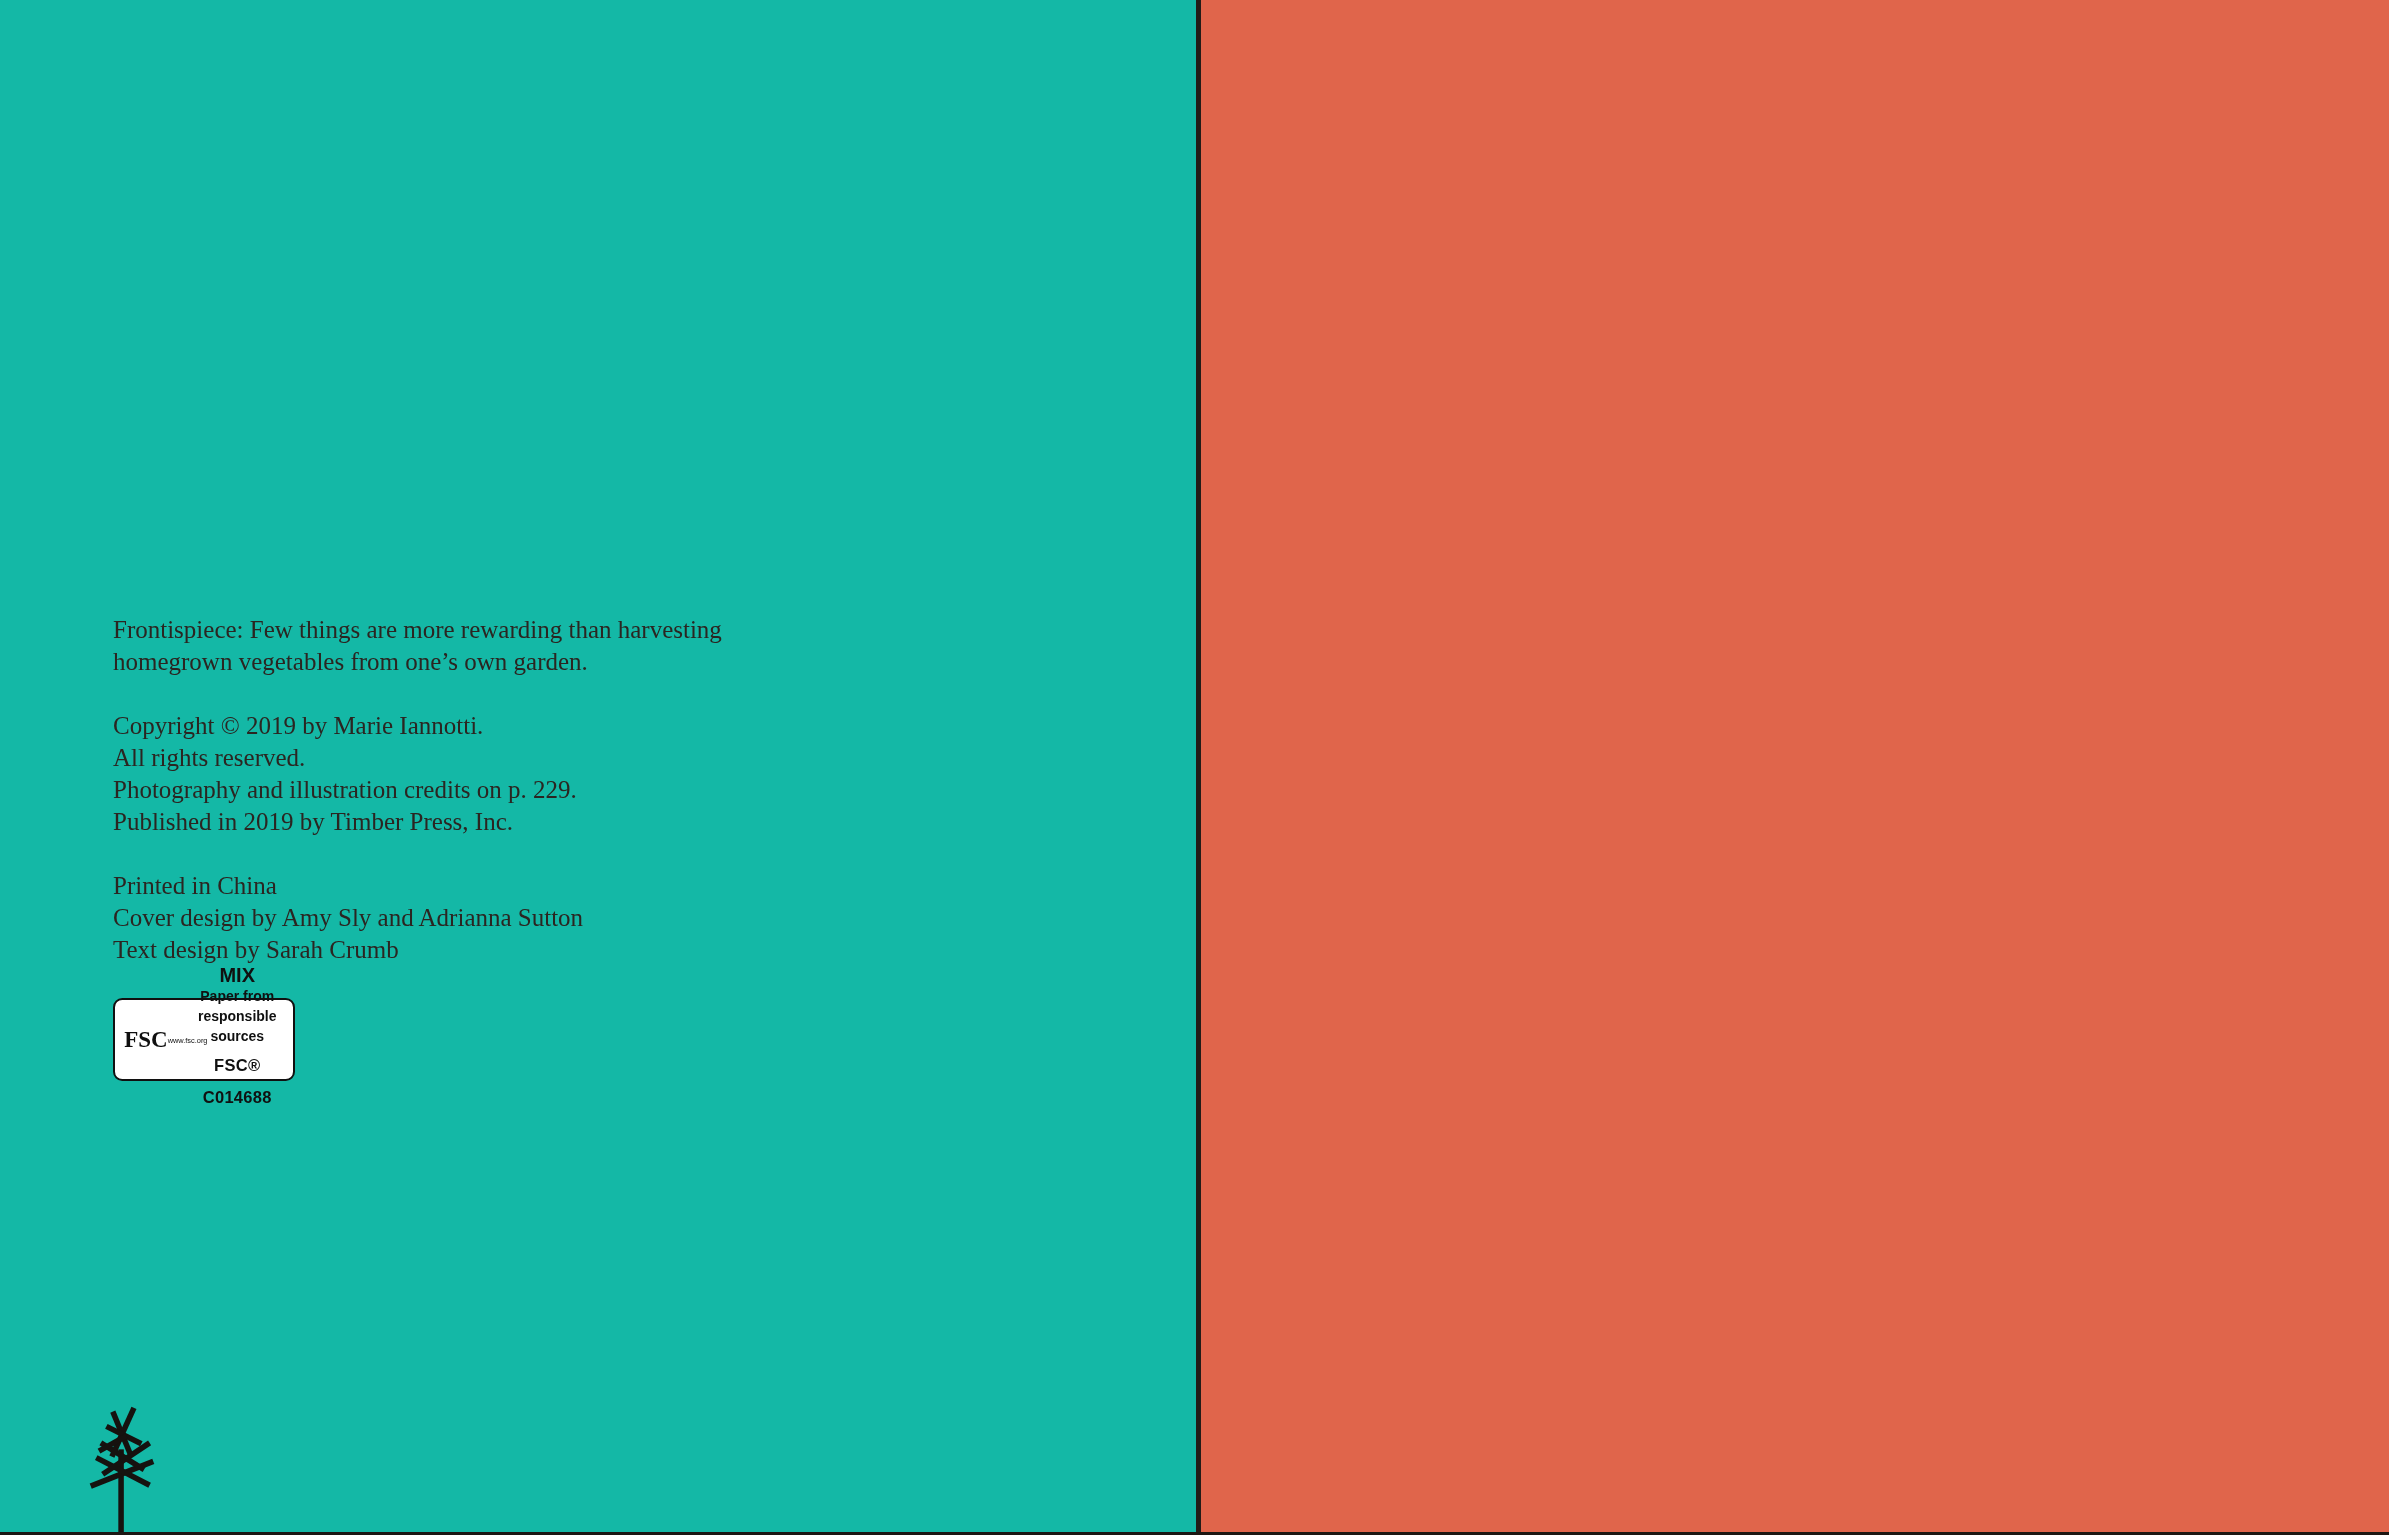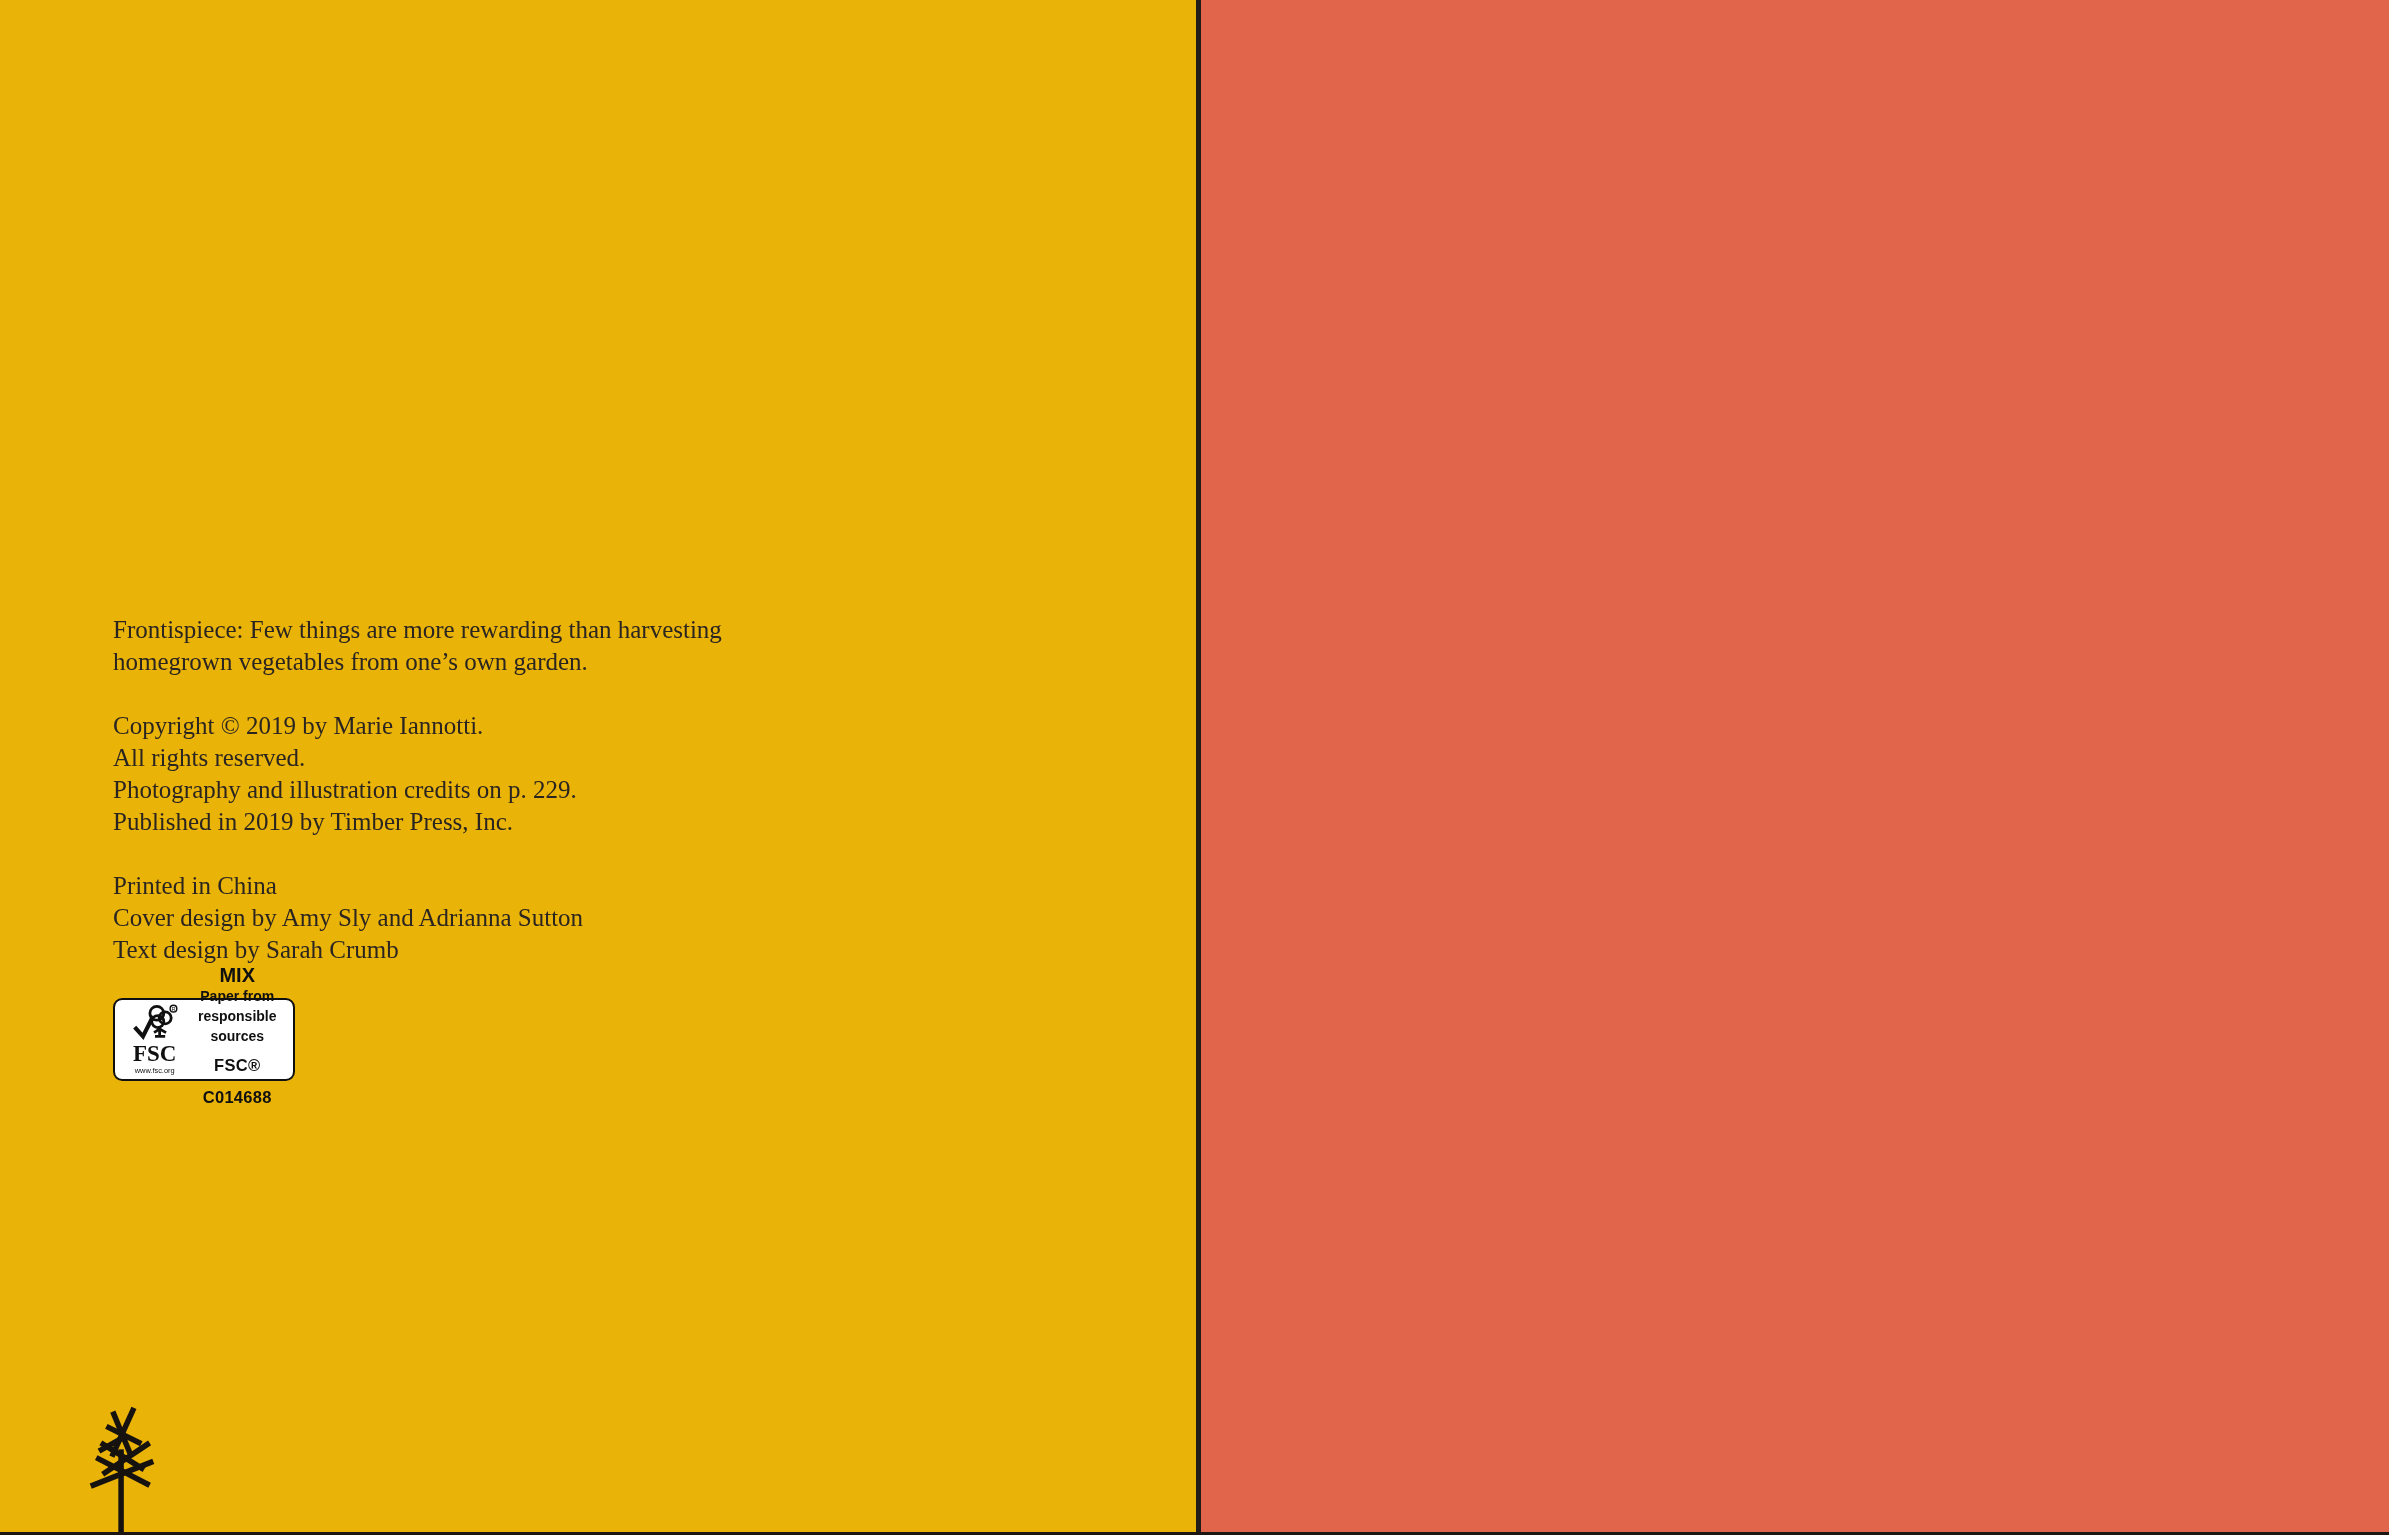--- a/index.html
+++ b/index.html
@@ -1,32 +1,32 @@
 <!DOCTYPE html>
 <html style="font-size:14.7px"><head>
 <meta charset="utf-8">
 <style>
   * { box-sizing: border-box; }
   html,body { margin:0; padding:0; }
   body { width:2389px; height:1536px; overflow:hidden; background:#e0654b; }
   .spread { position:relative; width:2389px; height:1536px; font-family:"Liberation Sans",sans-serif; }
 
   
-  .page-left { position:absolute; left:0; top:0; width:1196px; height:1536px; background:#eab308; }
+  .page-left { position:absolute; left:0; top:0; width:1196px; height:1536px; background:#14b8a6; }
   .spine { position:absolute; left:1196px; top:0; width:4.6px; height:1536px; background:#221c18; z-index:30; }
   .page-right { position:absolute; left:1200px; top:0; width:1189px; height:1536px; background:#e0654b; }
   .bottom-edge { position:absolute; left:0; bottom:0; width:2389px; height:3.7px; background:#1c1713; z-index:40; }
 
   .colophon { position:absolute; left:113px; top:614px; width:1066px; color:#2b2521;
               font-family:"Liberation Serif",serif; font-size:25px; line-height:32px; }
   .colophon p { margin:0 0 32px 0; white-space:pre-line; }
 
   .fsc-label { width:182px; height:83px; background:#fff; border:2.8px solid #101010; border-radius:9.2px;
                display:flex; align-items:center; gap:3.7px; padding:4.6px 7.4px 4.6px 9.2px; margin:3.7px 0 44px 0; }
-  .fsc-left { width:61px; display:flex; flex-direction:column; align-items:center; line-height:1; }
+  .fsc-left { width:61px; display:flex; flex-direction:row; align-items:center; line-height:1; }
   .fsc-brand { font-family:"Liberation Serif",serif; font-weight:bold; font-size:23px; color:#101010; margin-top:0.9px; }
   .fsc-url { font-family:"Liberation Sans",sans-serif; font-size:7.4px; color:#101010; margin-top:2px; }
   .fsc-right { flex:1; text-align:center; color:#101010; font-family:"Liberation Sans",sans-serif; }
   .fsc-mix { font-weight:bold; font-size:20px; line-height:18.4px; }
   .fsc-tagline { font-weight:bold; font-size:14px; line-height:20px; white-space:pre-line; margin:1.8px 0 2.8px 0; }
   .fsc-license { font-weight:bold; font-size:16.5px; letter-spacing:0.3px; }
 
   .twig { position:absolute; left:76px; bottom:1.8px; width:92px; height:138px; }
 </style>
 </head>

